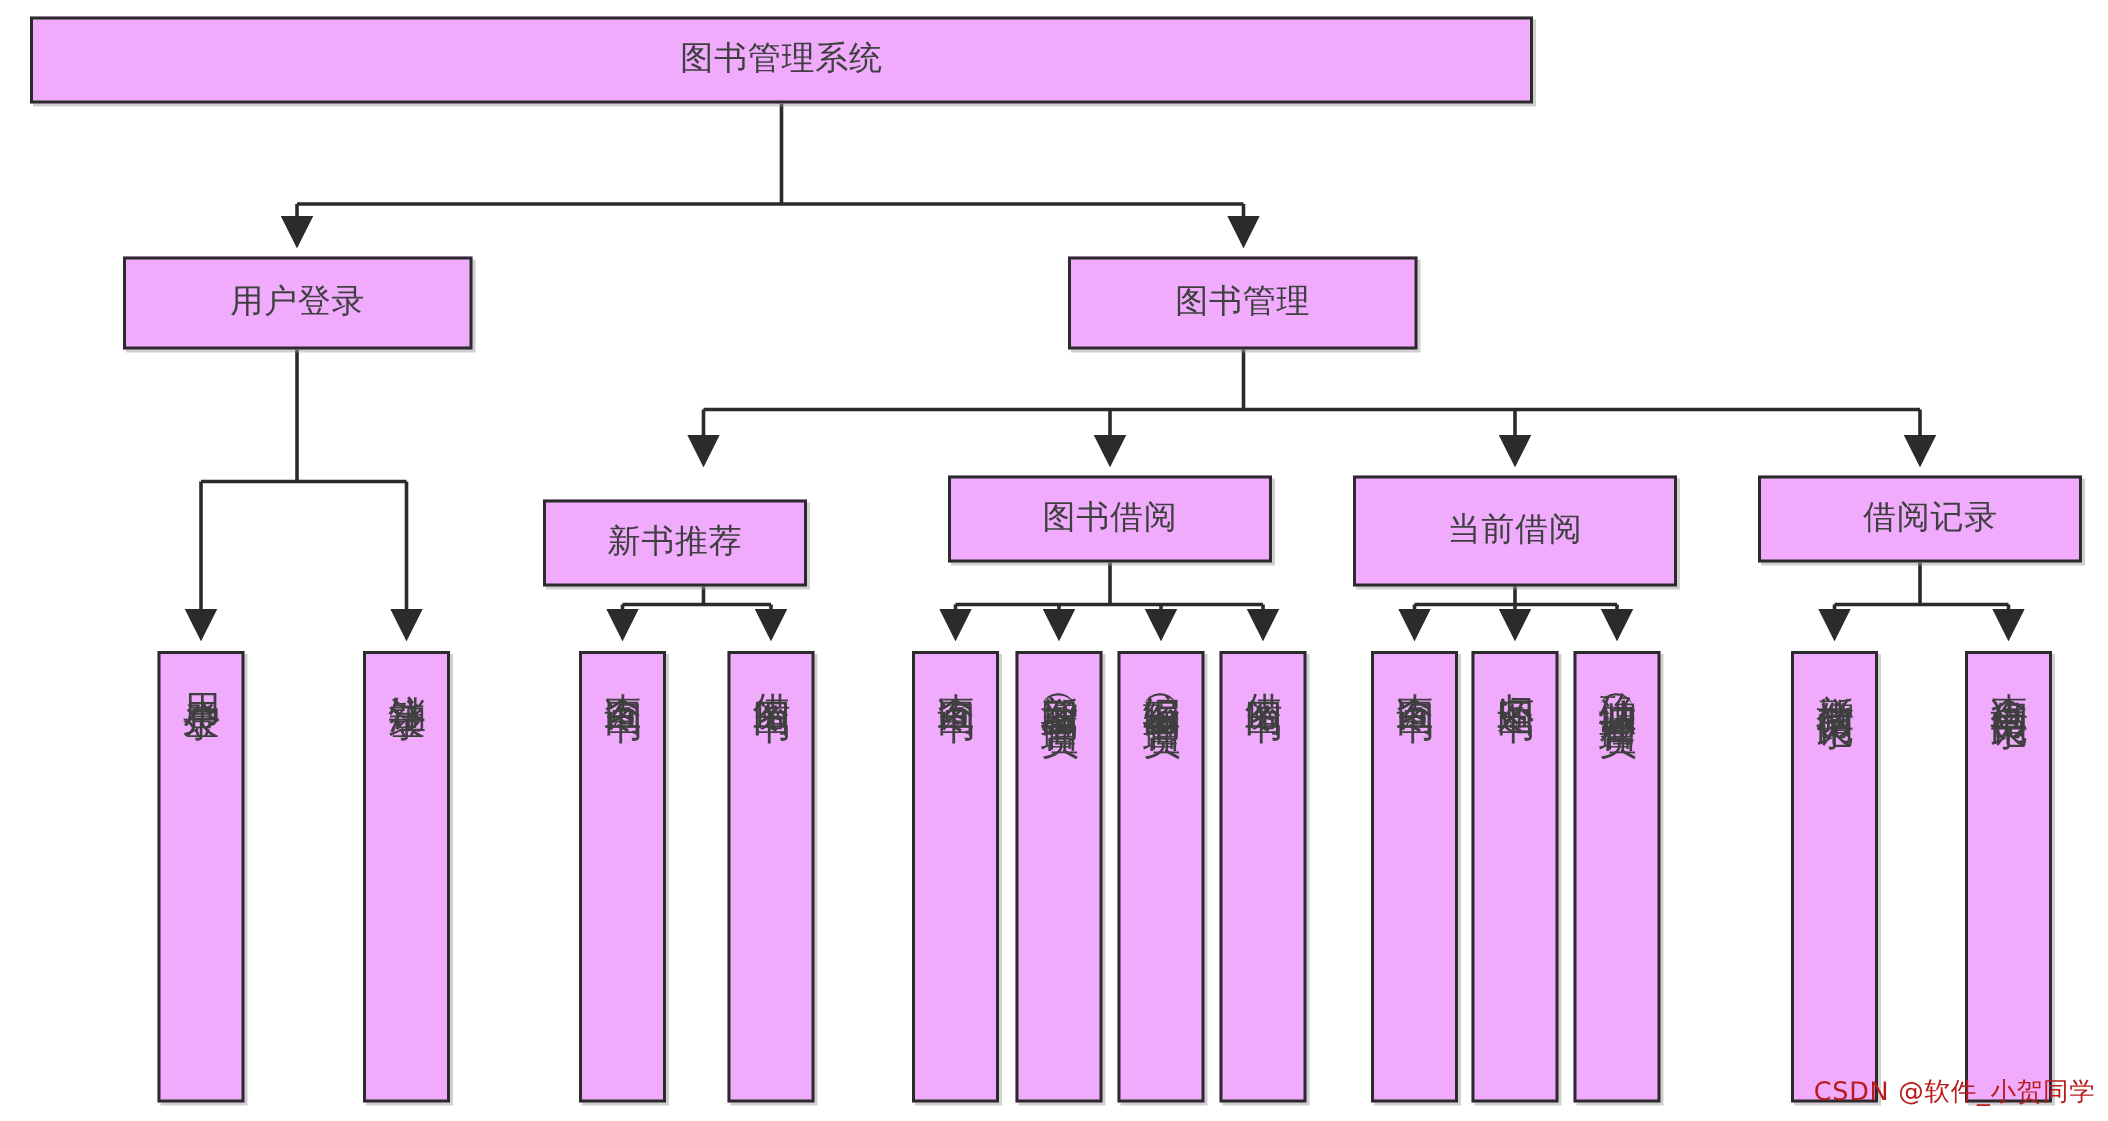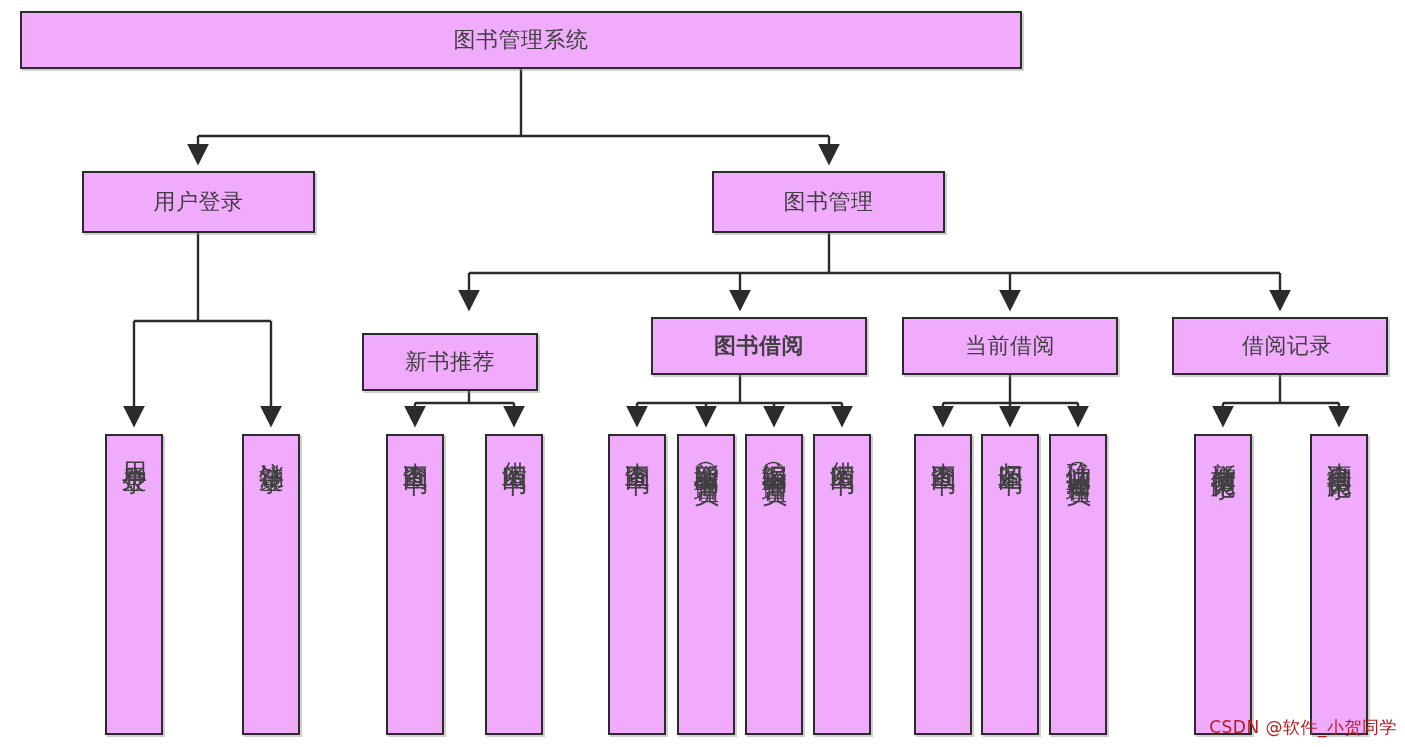--- a/index.html
+++ b/index.html
@@ -126,24 +126,24 @@
   <div class="node horiz" style="left:82px; top:171px; width:233px; height:62px;">
     <span class="label">用户登录</span>
   </div>
   <div class="node horiz" style="left:712px; top:171px; width:233px; height:62px;">
     <span class="label">图书管理</span>
   </div>
 
   <div class="node horiz" style="left:362px; top:317px; width:176px; height:58px;margin-top:16px;">
     <span class="label">新书推荐</span>
   </div>
-  <div class="node horiz" style="left:651px; top:317px; width:216px; height:58px;font-weight:bold;">
+  <div class="node horiz" style="left:632px; top:317px; width:216px; height:58px;">
     <span class="label">图书借阅</span>
   </div>
-  <div class="node horiz" style="left:902px; top:317px; width:216px; height:58px;">
+  <div class="node horiz" style="left:902px; top:317px; width:216px; height:74px;">
     <span class="label">当前借阅</span>
   </div>
   <div class="node horiz" style="left:1172px; top:317px; width:216px; height:58px;padding-left:14px;">
     <span class="label">借阅记录</span>
   </div>
 
   <div class="node vert" style="left:105px; top:434px; width:58px; height:301px;">
     <span class="label">用户登录</span>
   </div>
   <div class="node vert" style="left:242px; top:434px; width:58px; height:301px;">

